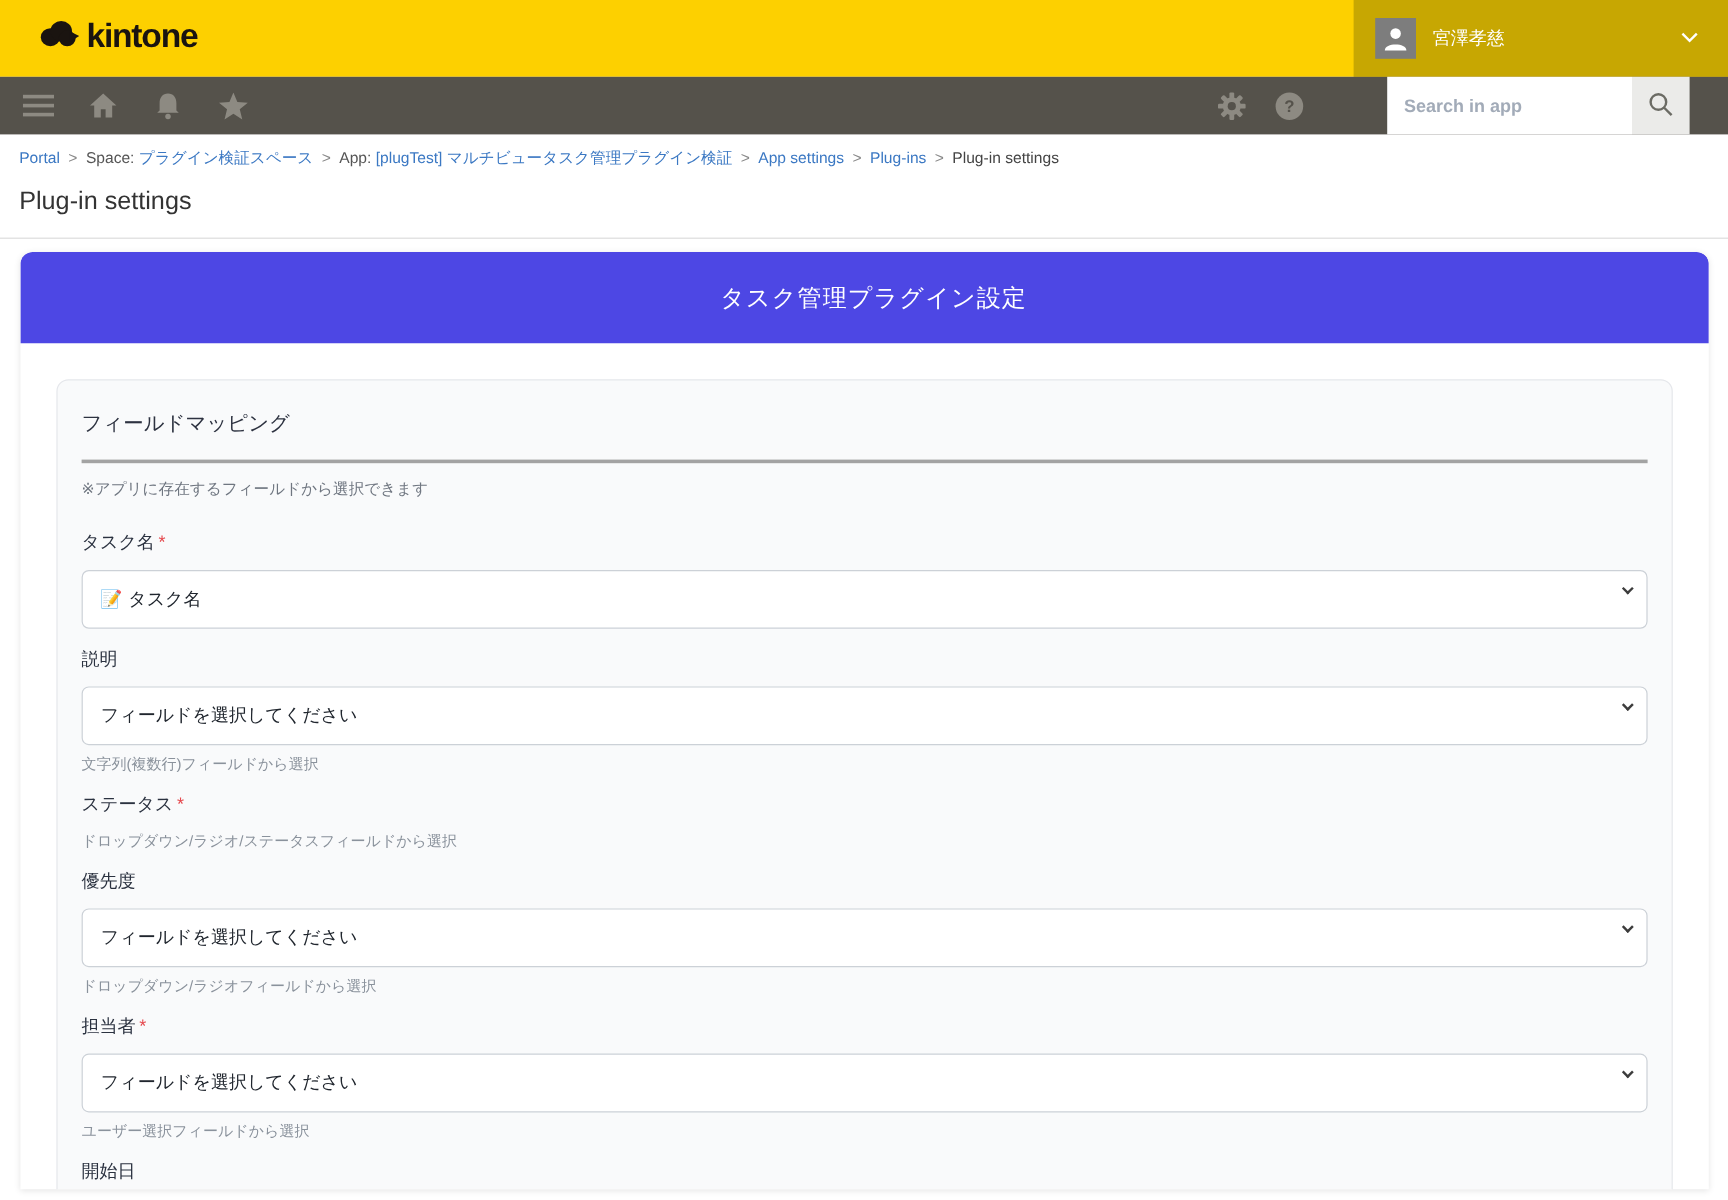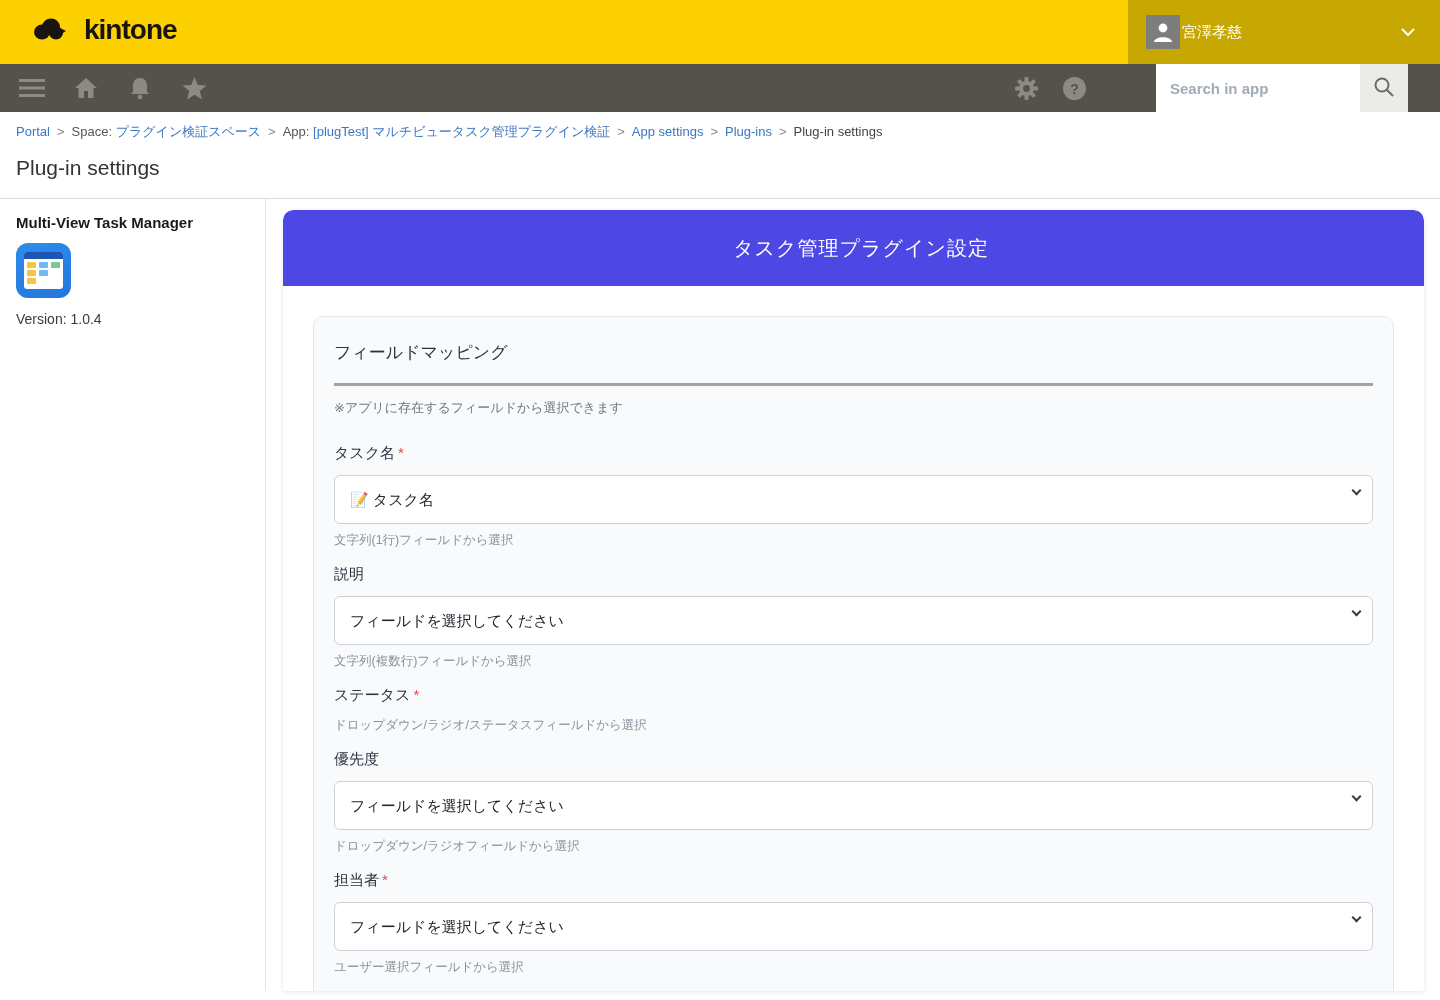--- a/index.html
+++ b/index.html
@@ -1,24 +1,24 @@
 <!DOCTYPE html>
 <html><head>
 <meta charset="utf-8">
 <style>
   * { margin:0; padding:0; box-sizing:border-box; }
   html,body { width:1440px; height:1000px; overflow:hidden; background:#fff;
     font-family:"Liberation Sans","DejaVu Sans",sans-serif; }
 
   
   .topbar { position:relative; height:64px; background:#fdd000; }
-  .logo { position:absolute; left:32px; top:14px; display:flex; align-items:flex-end; gap:18px; }
+  .logo { position:absolute; left:32px; top:14px; display:flex; align-items:center; gap:6px; }
   .logo-text { font-size:28px; font-weight:bold; color:#1a1410; letter-spacing:-1px; }
   .user-menu { position:absolute; right:0; top:0; width:312px; height:64px; background:#c7a702;
-    display:flex; align-items:center; padding:0 18px; gap:2px; cursor:pointer; }
+    display:flex; align-items:center; padding:0 18px; gap:14px; cursor:pointer; }
   .avatar { width:34px; height:34px; background:#7d7d7d; display:flex; align-items:center; justify-content:center; }
   .user-name { color:#fff; font-size:15px; flex:1; }
   .user-chevron { margin-right:6px; }
 
   
   .toolbar { position:relative; height:48px; background:#55524b; display:flex; align-items:center; }
   .tb-left { display:flex; align-items:center; gap:14px; padding-left:12px; }
   .tb-btn { width:40px; height:40px; display:flex; align-items:center; justify-content:center; cursor:pointer; }
   .tb-right { position:absolute; right:346px; top:0; height:48px; display:flex; align-items:center; gap:8px; }
   .searchbox { position:absolute; right:32px; top:0; height:48px; display:flex; }
@@ -162,57 +162,33 @@
       </span>
     </button>
   </div>
 </div>
 
 <div class="breadcrumb"><a class="bc-link">Portal</a><span class="bc-sep">&gt;</span><span class="bc-prefix">Space: </span><a class="bc-link">プラグイン検証スペース</a><span class="bc-sep">&gt;</span><span class="bc-prefix">App: </span><a class="bc-link">[plugTest] マルチビュータスク管理プラグイン検証</a><span class="bc-sep">&gt;</span><a class="bc-link">App settings</a><span class="bc-sep">&gt;</span><a class="bc-link">Plug-ins</a><span class="bc-sep">&gt;</span><a class="bc-current">Plug-in settings</a></div>
 <div class="page-title">Plug-in settings</div>
 <div class="page-divider"></div>
 
 <div class="content">
-  <div class="sidebar">
-    <div class="plugin-name">Multi-View Task Manager</div>
-    <div class="app-icon">
-      <div class="board">
-        <div class="board-head"></div>
-        <div class="board-cols">
-          <div class="bcol">
-            <div class="blk y"></div>
-              <div class="blk y"></div>
-              <div class="blk y"></div>
-          </div>
-          <div class="bcol">
-            <div class="blk b"></div>
-              <div class="blk b"></div>
-          </div>
-          <div class="bcol">
-            <div class="blk g"></div>
-          </div>
-        </div>
-      </div>
-    </div>
-    <div class="version">Version: 1.0.4</div>
-  </div>
 
   <div class="main">
     <div class="panel">
       <div class="panel-header">
         <span class="panel-title">タスク管理プラグイン設定</span>
       </div>
       <div class="card">
         <div class="section-title">フィールドマッピング</div>
         <div class="section-note">※アプリに存在するフィールドから選択できます</div>
         <div class="field-list">
             <div class="field">
               <div class="field-label">タスク名<span class="req">*</span></div>
               <div class="select-wrap"><select class="field-select"><option>📝 タスク名</option></select><span class="chevron"></span></div>
-              <div class="field-help">文字列(1行)フィールドから選択</div>
             </div>
             <div class="field">
               <div class="field-label">説明</div>
               <div class="select-wrap"><select class="field-select"><option>フィールドを選択してください</option></select><span class="chevron"></span></div>
               <div class="field-help">文字列(複数行)フィールドから選択</div>
             </div>
             <div class="field">
               <div class="field-label">ステータス<span class="req">*</span></div>
               <div class="field-help">ドロップダウン/ラジオ/ステータスフィールドから選択</div>
             </div>

